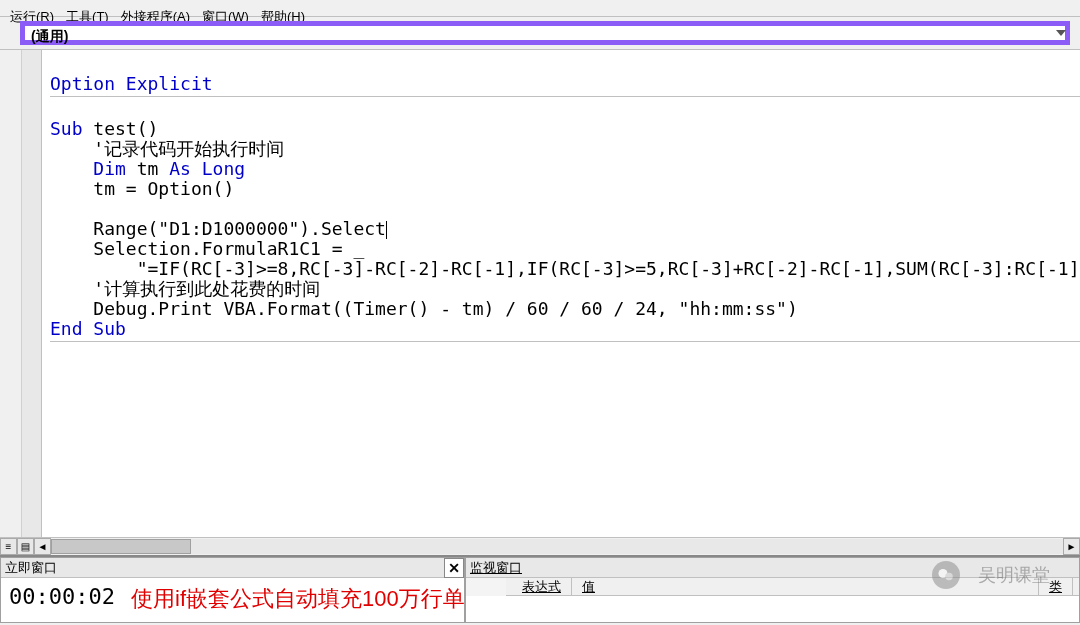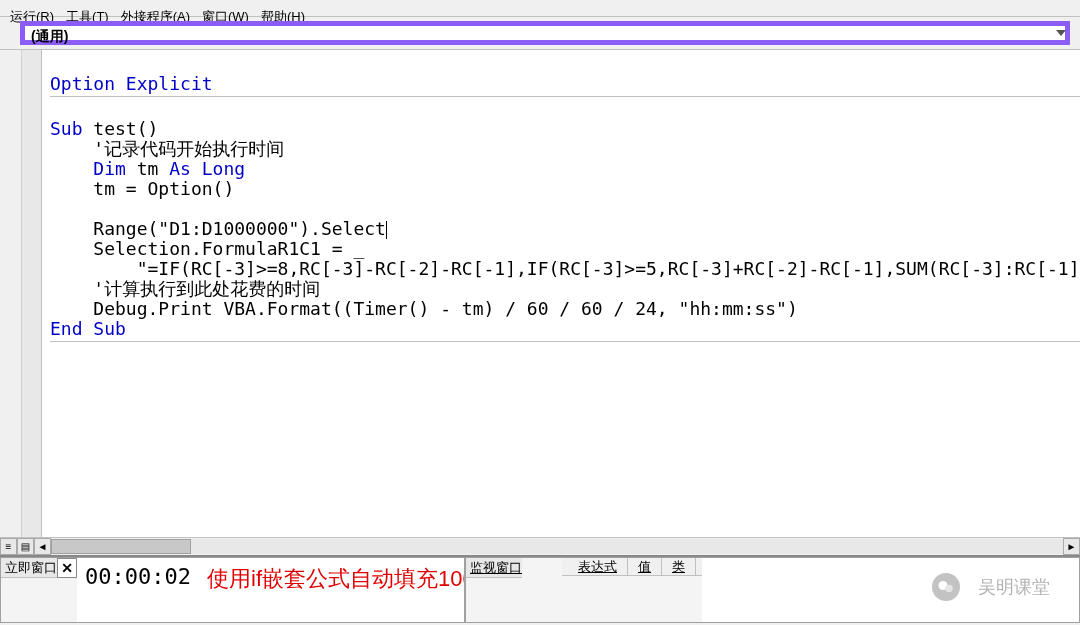--- a/index.html
+++ b/index.html
@@ -137,21 +137,21 @@
 
     .bottom-panels {
       display: flex;
       height: 68px;
       border-top: 2px solid #888;
     }
     .panel {
       border: 1px solid #a0a0a0;
       background: #f4f4f4;
       display: flex;
-      flex-direction: row;
+      flex-direction: column;
       overflow: hidden;
     }
     .panel-left { flex: 0 0 465px; }
     .panel-right { flex: 1; text-decoration: underline; }
     .panel-header {
       display: flex;
       align-items: center;
       height: 20px;
       background: #e8e8e8;
       border-bottom: 1px solid #c0c0c0;
@@ -198,21 +198,21 @@
       font-size: 22px;
       font-weight: normal;
       position: absolute;
       left: 130px;
       top: 6px;
       white-space: nowrap;
     }
     .watermark {
       position: absolute;
       right: 30px;
-      bottom: 24px;
+      bottom: 36px;
       display: flex;
       align-items: center;
       gap: 18px;
       opacity: 0.5;
       font-size: 18px;
       color: #666;
     }
     .watermark-icon {
       width: 28px;
       height: 28px;

